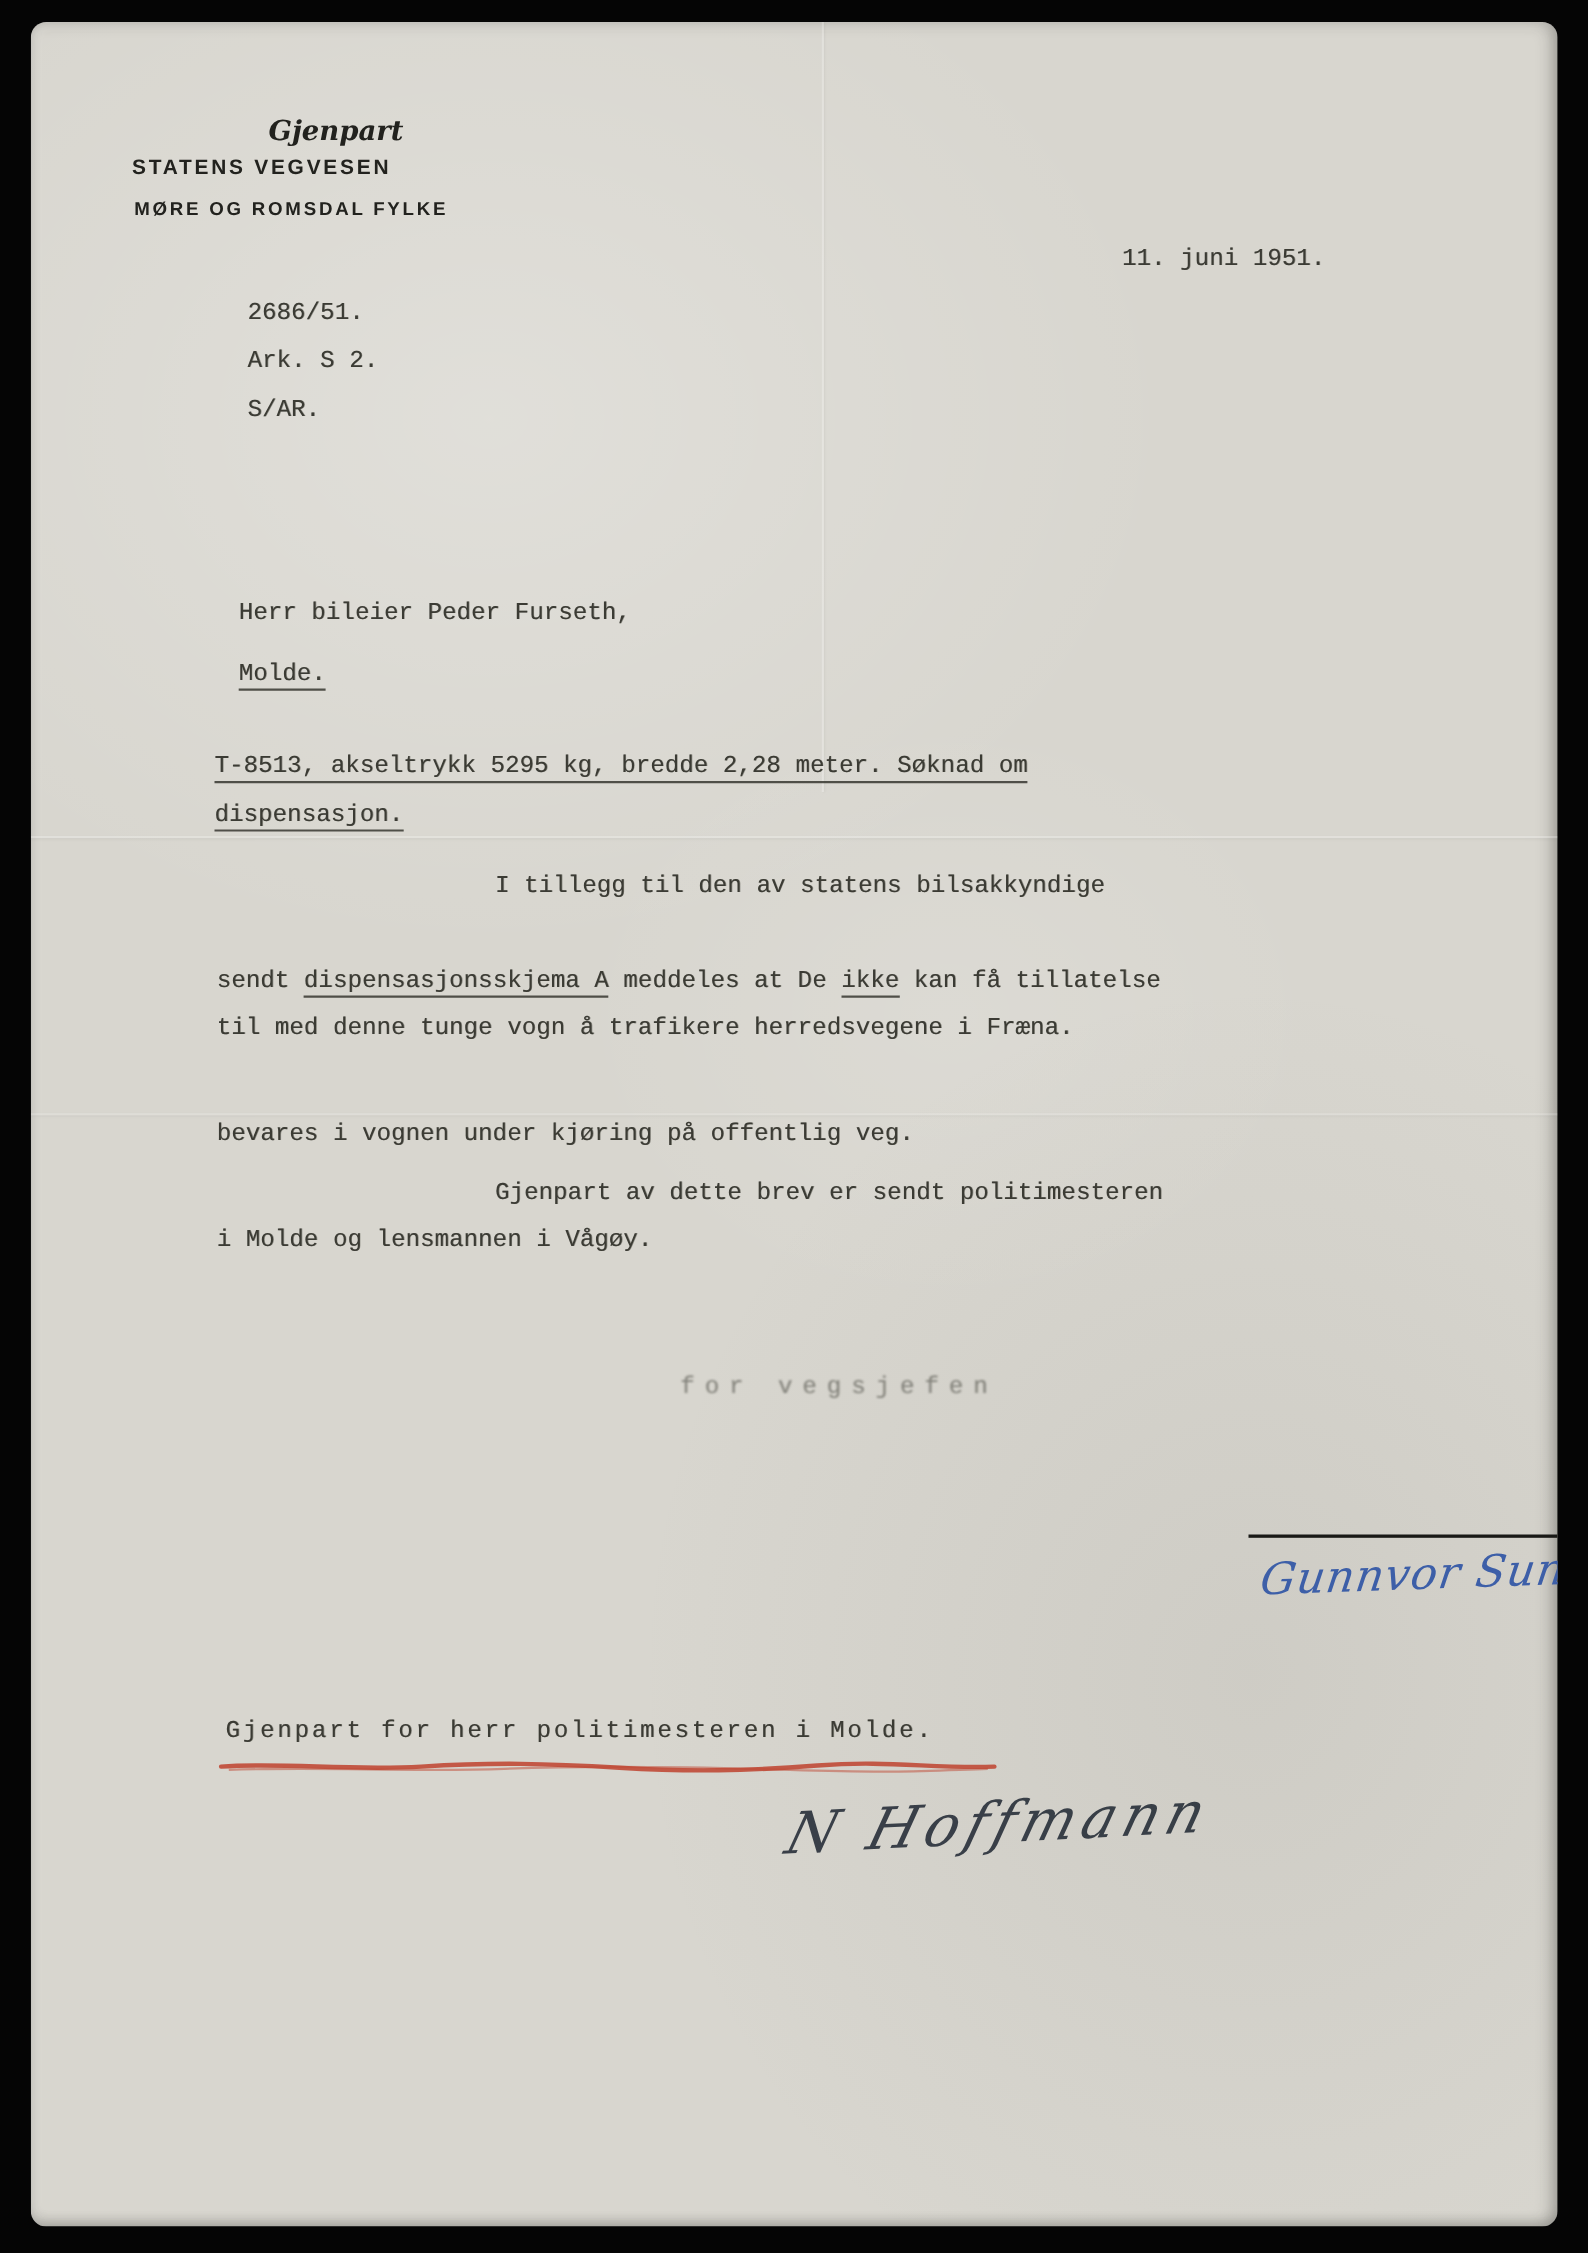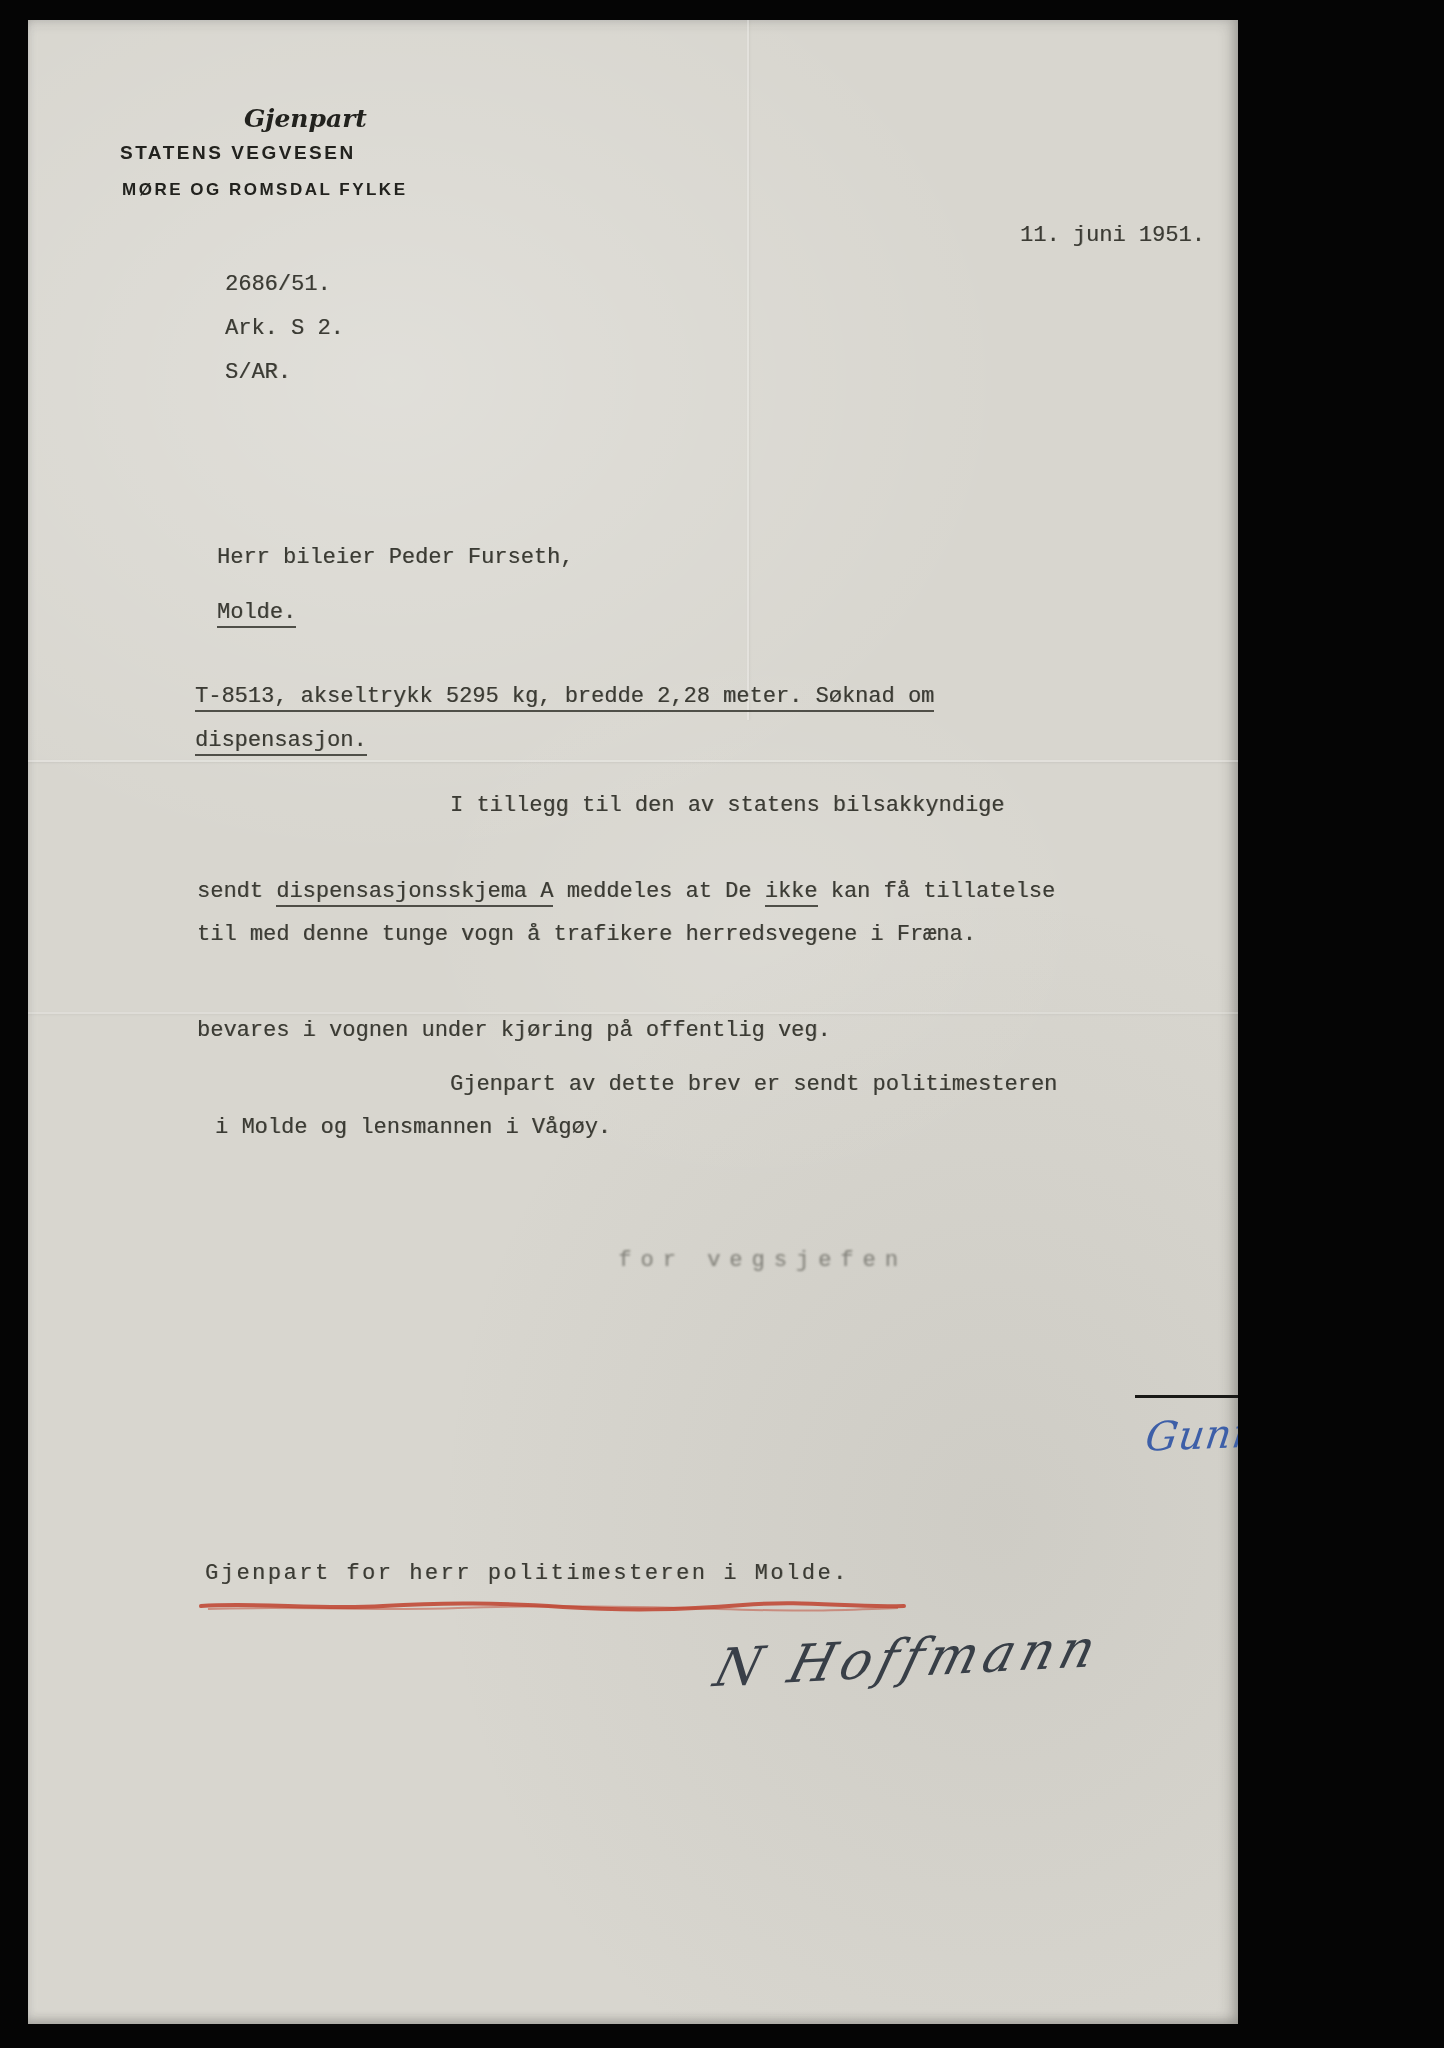--- a/index.html
+++ b/index.html
@@ -2,28 +2,29 @@
 <html><head>
 <meta charset="utf-8">
 <style>
   html,body{margin:0;padding:0;background:#000;}
   .stage{
     position:relative;width:1444px;height:2048px;overflow:hidden;
     background:#050505;
     font-family:"Liberation Mono", monospace;
   }
   .paper{
-    position:absolute;left:28px;top:20px;width:1210px;height:2004px;
+    position:absolute;left:28px;top:20px;width:1388px;height:2004px;
     background:
       radial-gradient(ellipse 900px 700px at 30% 18%, rgba(255,255,255,0.22), rgba(255,255,255,0) 70%),
       radial-gradient(ellipse 800px 900px at 80% 75%, rgba(120,118,110,0.10), rgba(120,118,110,0) 70%),
       radial-gradient(ellipse 500px 400px at 60% 45%, rgba(255,255,255,0.10), rgba(255,255,255,0) 70%),
       #d8d6cf;
     box-shadow: inset -6px 0 14px rgba(40,40,36,0.25), inset 0 -4px 10px rgba(40,40,36,0.18), inset 4px 2px 10px rgba(255,255,255,0.25);
     overflow:hidden;
+    border-radius:14px;
   }
   .crease-h{position:absolute;left:0;width:100%;height:2px;background:rgba(255,255,255,0.45);box-shadow:0 1px 2px rgba(120,118,110,0.25);opacity:.55;}
   .crease-v{position:absolute;top:0;width:2px;background:rgba(255,255,255,0.5);box-shadow:1px 0 2px rgba(120,118,110,0.2);opacity:.5;}
   .tw{
     position:absolute;color:#3b3b34;font-size:22px;line-height:26px;white-space:pre;
     text-shadow:0.6px 0 0 rgba(59,59,52,0.45);
   }
   .u{border-bottom:2px solid rgba(59,59,52,0.88);padding-bottom:1px;}
   .serif-i{font-family:"DejaVu Serif", serif;font-style:italic;font-weight:bold;color:#22221e;}
   .sans-b{font-family:"Liberation Sans", sans-serif;font-weight:bold;color:#22221e;}
@@ -58,21 +59,21 @@
     <div class="tw" style="left:167px;top:664px;"><span class="u">T-8513, akseltrykk 5295 kg, bredde 2,28 meter. Søknad om</span></div>
     <div class="tw" style="left:167px;top:708px;"><span class="u">dispensasjon.</span></div>
 
     <div class="tw" style="left:422px;top:773px;">I tillegg til den av statens bilsakkyndige</div>
     <div class="tw" style="left:169px;top:859px;"><span>sendt </span><span class="u">dispensasjonsskjema A</span><span> meddeles at De </span><span class="u">ikke</span><span> kan få tillatelse</span></div>
     <div class="tw" style="left:169px;top:902px;">til med denne tunge vogn å trafikere herredsvegene i Fræna.</div>
 
     <div class="tw" style="left:169px;top:998px;">bevares i vognen under kjøring på offentlig veg.</div>
 
     <div class="tw" style="left:422px;top:1052px;">Gjenpart av dette brev er sendt politimesteren</div>
-    <div class="tw" style="left:187px;top:1095px;">i Molde og lensmannen i Vågøy.</div>
+    <div class="tw" style="left:169px;top:1095px;">i Molde og lensmannen i Vågøy.</div>
 
     <div class="tw ghost" style="left:590px;top:1228px;">for vegsjefen</div>
 
     <div class="sig-rule" style="left:1107px;top:1375px;width:281px;"></div>
     <div class="script" style="position:absolute;left:1118px;top:1388px;font-size:40px;color:#3d5fa8;transform:rotate(-2deg) skewX(-10deg);letter-spacing:1px;">Gunnvor Sund.</div>
 
     <div class="tw" style="left:177px;top:1541px;letter-spacing:2.5px;">Gjenpart for herr politimesteren i Molde.</div>
     <svg class="redline" style="left:170px;top:1580px;" width="710" height="14" viewBox="0 0 710 14">
       <path d="M3,6 C 60,2 120,10 185,6 S 300,3 365,7 S 480,10 545,5 S 650,8 706,6" fill="none" stroke="#bf4733" stroke-width="4" stroke-linecap="round" opacity="0.88"></path>
       <path d="M10,9 C 90,6 180,11 260,8 S 420,6 520,9 S 640,10 700,8" fill="none" stroke="#bf4733" stroke-width="2" opacity="0.5"></path>

